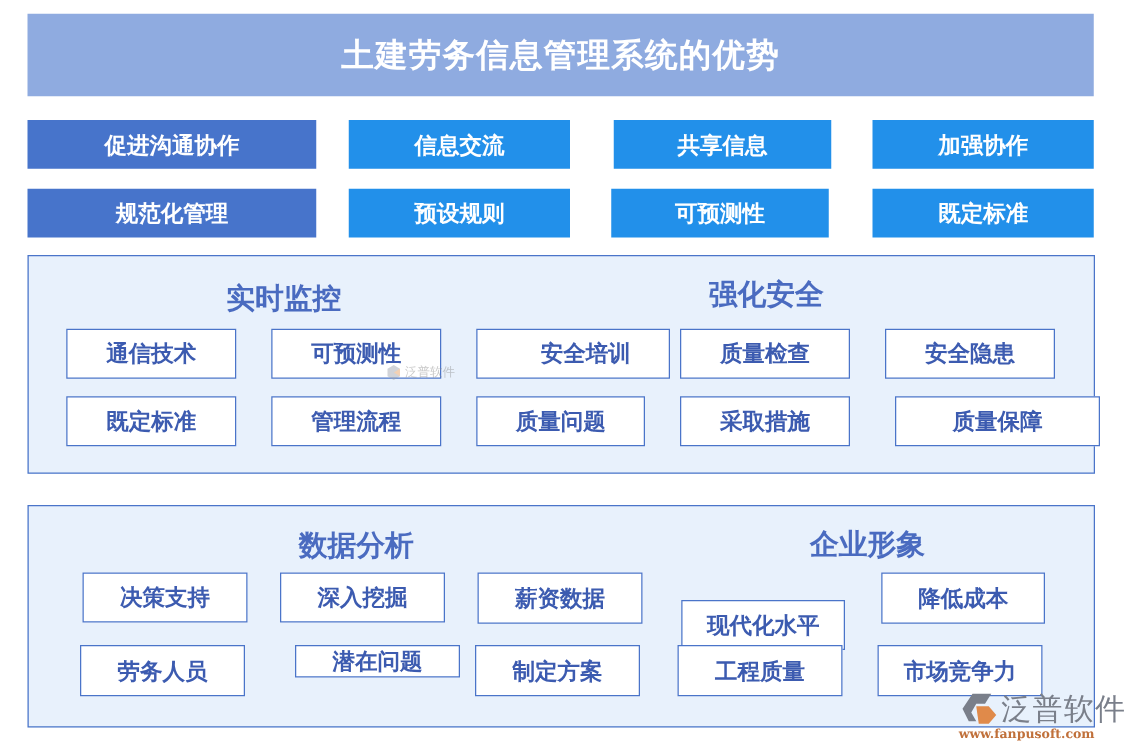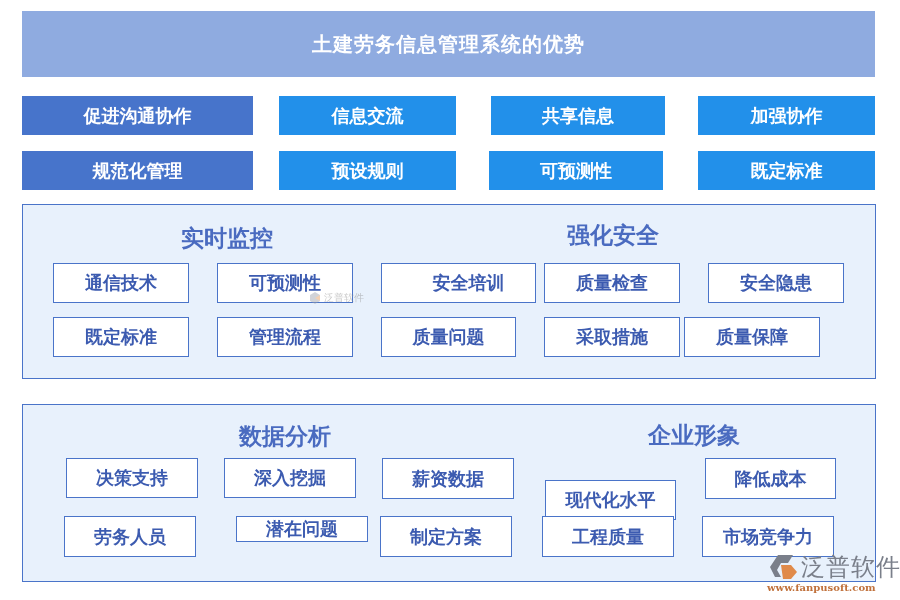--- a/index.html
+++ b/index.html
@@ -6,21 +6,21 @@
   body {
     width: 900px; height: 600px; position: relative; overflow: hidden;
     background: #ffffff;
     font-family: "DejaVu Serif", "Liberation Serif", serif;
   }
   .abs { position: absolute; box-sizing: border-box; }
   .title-bar {
     left: 22px; top: 11px; width: 853px; height: 66px;
     background: #8FABE0;
     display: flex; align-items: center; justify-content: center;
-    color: #ffffff; font-size: 20px; font-weight: bold; letter-spacing: 1px;
+    color: #ffffff; font-size: 26px; font-weight: bold; letter-spacing: 1px;
   }
   .pill {
     display: flex; align-items: center; justify-content: center;
     color: #ffffff; font-size: 18px; font-weight: bold;
   }
   .pill.dark { background: #4774CB; }
   .pill.light { background: #2290EA; }
   .panel {
     background: #E8F1FC; border: 1.5px solid #4A74C9;
   }
@@ -73,21 +73,21 @@
 <div class="abs cell" style="left:53px;top:263px;width:136px;height:40px;">通信技术</div>
 <div class="abs cell" style="left:217px;top:263px;width:136px;height:40px;">可预测性</div>
 <div class="abs cell" style="left:381px;top:263px;width:155px;height:40px;padding-left:20px;">安全培训</div>
 <div class="abs cell" style="left:544px;top:263px;width:136px;height:40px;">质量检查</div>
 <div class="abs cell" style="left:708px;top:263px;width:136px;height:40px;">安全隐患</div>
 
 <div class="abs cell" style="left:53px;top:317px;width:136px;height:40px;">既定标准</div>
 <div class="abs cell" style="left:217px;top:317px;width:136px;height:40px;">管理流程</div>
 <div class="abs cell" style="left:381px;top:317px;width:135px;height:40px;">质量问题</div>
 <div class="abs cell" style="left:544px;top:317px;width:136px;height:40px;">采取措施</div>
-<div class="abs cell" style="left:684px;top:317px;width:136px;height:40px;">质量保障</div>
+<div class="abs cell" style="left:716px;top:317px;width:164px;height:40px;">质量保障</div>
 
 <div class="abs wm-small">
   <svg width="14" height="14" viewBox="0 0 14 14">
     <path d="M7 1 L12 4 L12 10 L7 13 L2 10 L2 4 Z" fill="#9aa0aa"></path>
     <path d="M7 7 L12 4 L12 10 Z" fill="#e59a5a"></path>
   </svg>
   <span class="wm-text">泛普软件</span>
 </div>
 
 <div class="abs panel" style="left:22px;top:404px;width:854px;height:178px;"></div>

